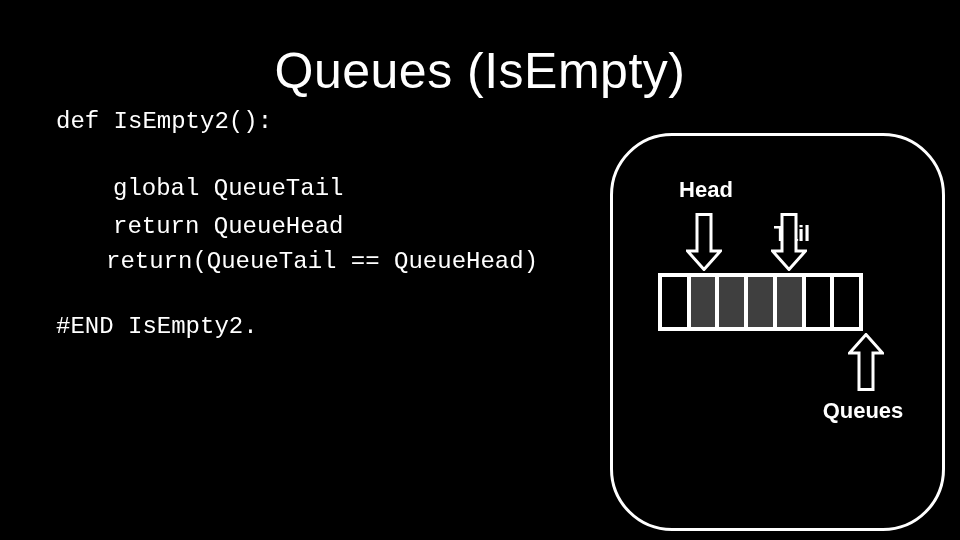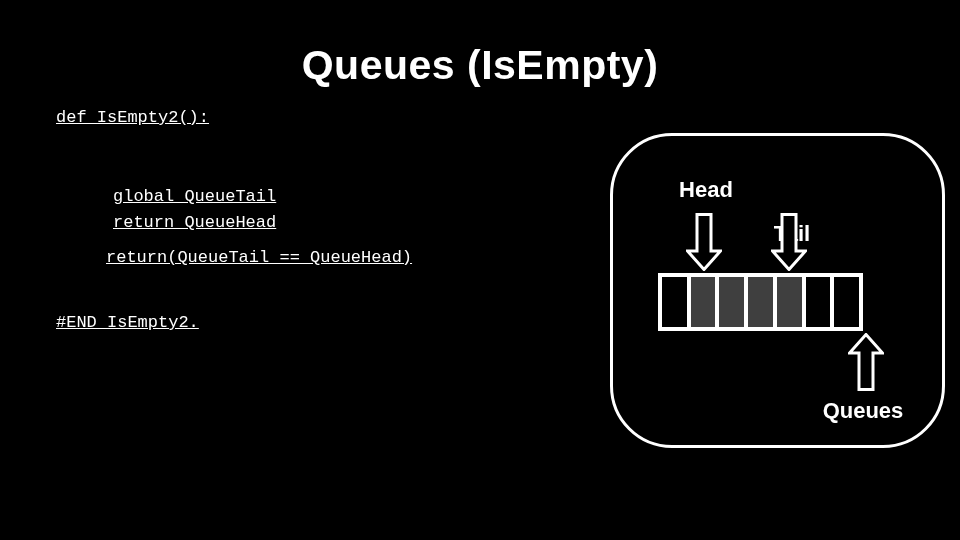--- a/index.html
+++ b/index.html
@@ -10,41 +10,40 @@
     font-family: "Liberation Sans", sans-serif;
   }
   .slide {
     position: absolute; inset: 0;
     background: var(--bg, #000);
     color: var(--fg, #fff);
   }
   .title {
     position: absolute; top: 42px; left: 0; width: 100%;
     text-align: center;
-    font-size: 41px; font-weight: 700; letter-spacing: 0.5px;
+    font-size: 50px; font-weight: 400; letter-spacing: 0.5px;
     color: var(--fg, #fff);
   }
   .code-line {
     position: absolute;
     font-family: "Liberation Mono", "DejaVu Sans Mono", monospace;
-    font-size: 17px; line-height: 1.2;
+    font-size: 24px; line-height: 1.2;
     white-space: pre;
     color: var(--fg, #fff);
-    text-decoration: underline;
   }
   #code-line-0 { left: 56px;  top: 108px; }
-  #code-line-1 { left: 113px; top: 187px; }
+  #code-line-1 { left: 113px; top: 175px; }
   #code-line-2 { left: 113px; top: 213px; }
   #code-line-3 { left: 106px; top: 248px; }
   #code-line-4 { left: 56px;  top: 313px; }
 
   .diagram {
     position: absolute;
     left: 610px; top: 133px;
-    width: 335px; height: 315px;
+    width: 335px; height: 398px;
     border: 3px solid var(--border, #fff);
     border-radius: 62px;
     text-align: right;
   }
   .pointer-label {
     position: absolute;
     font-size: 22px; font-weight: 700;
     color: var(--fg, #fff);
     transform: translateX(-50%);
     white-space: nowrap;

